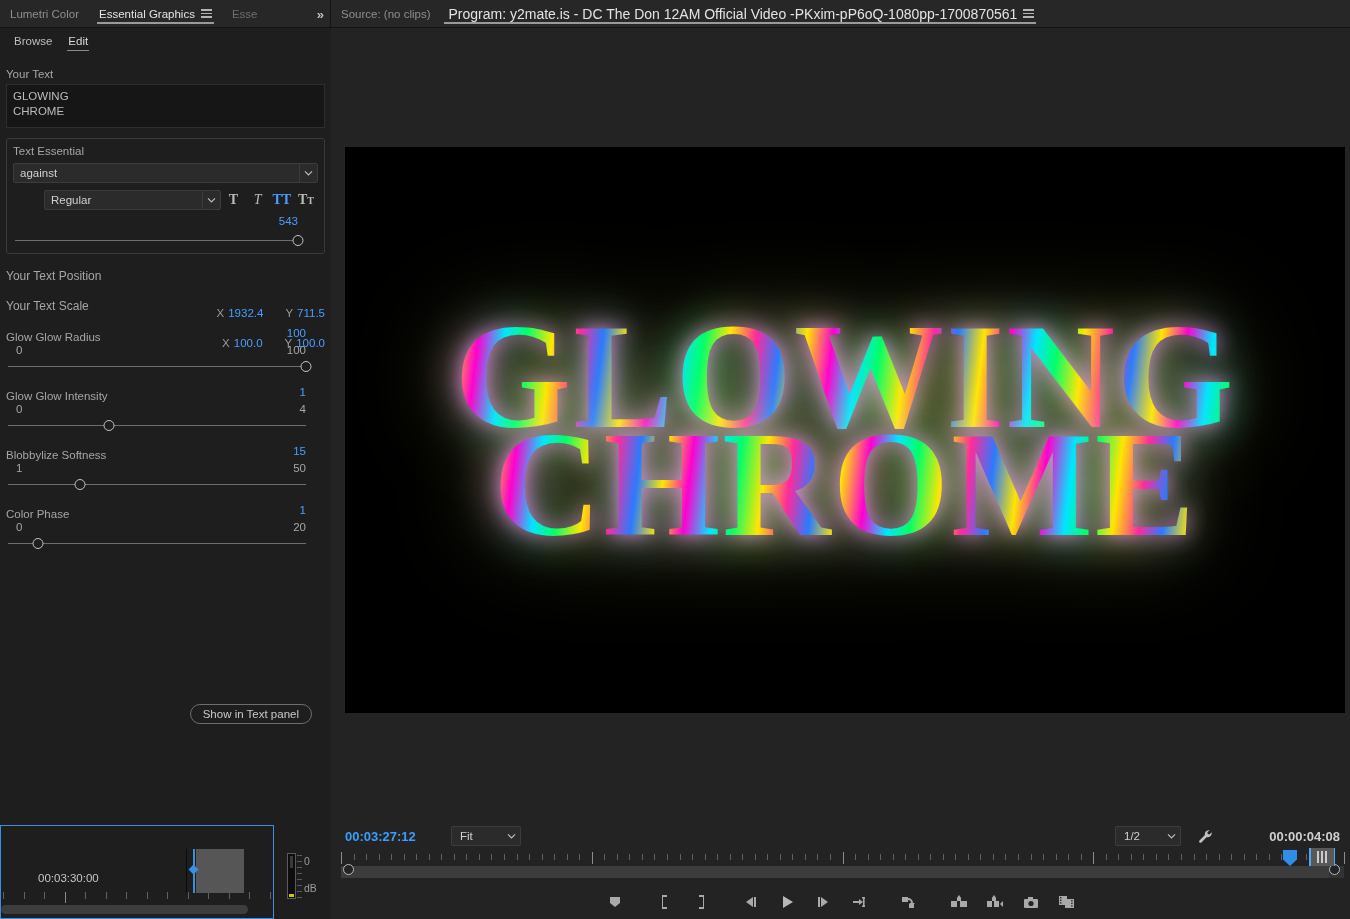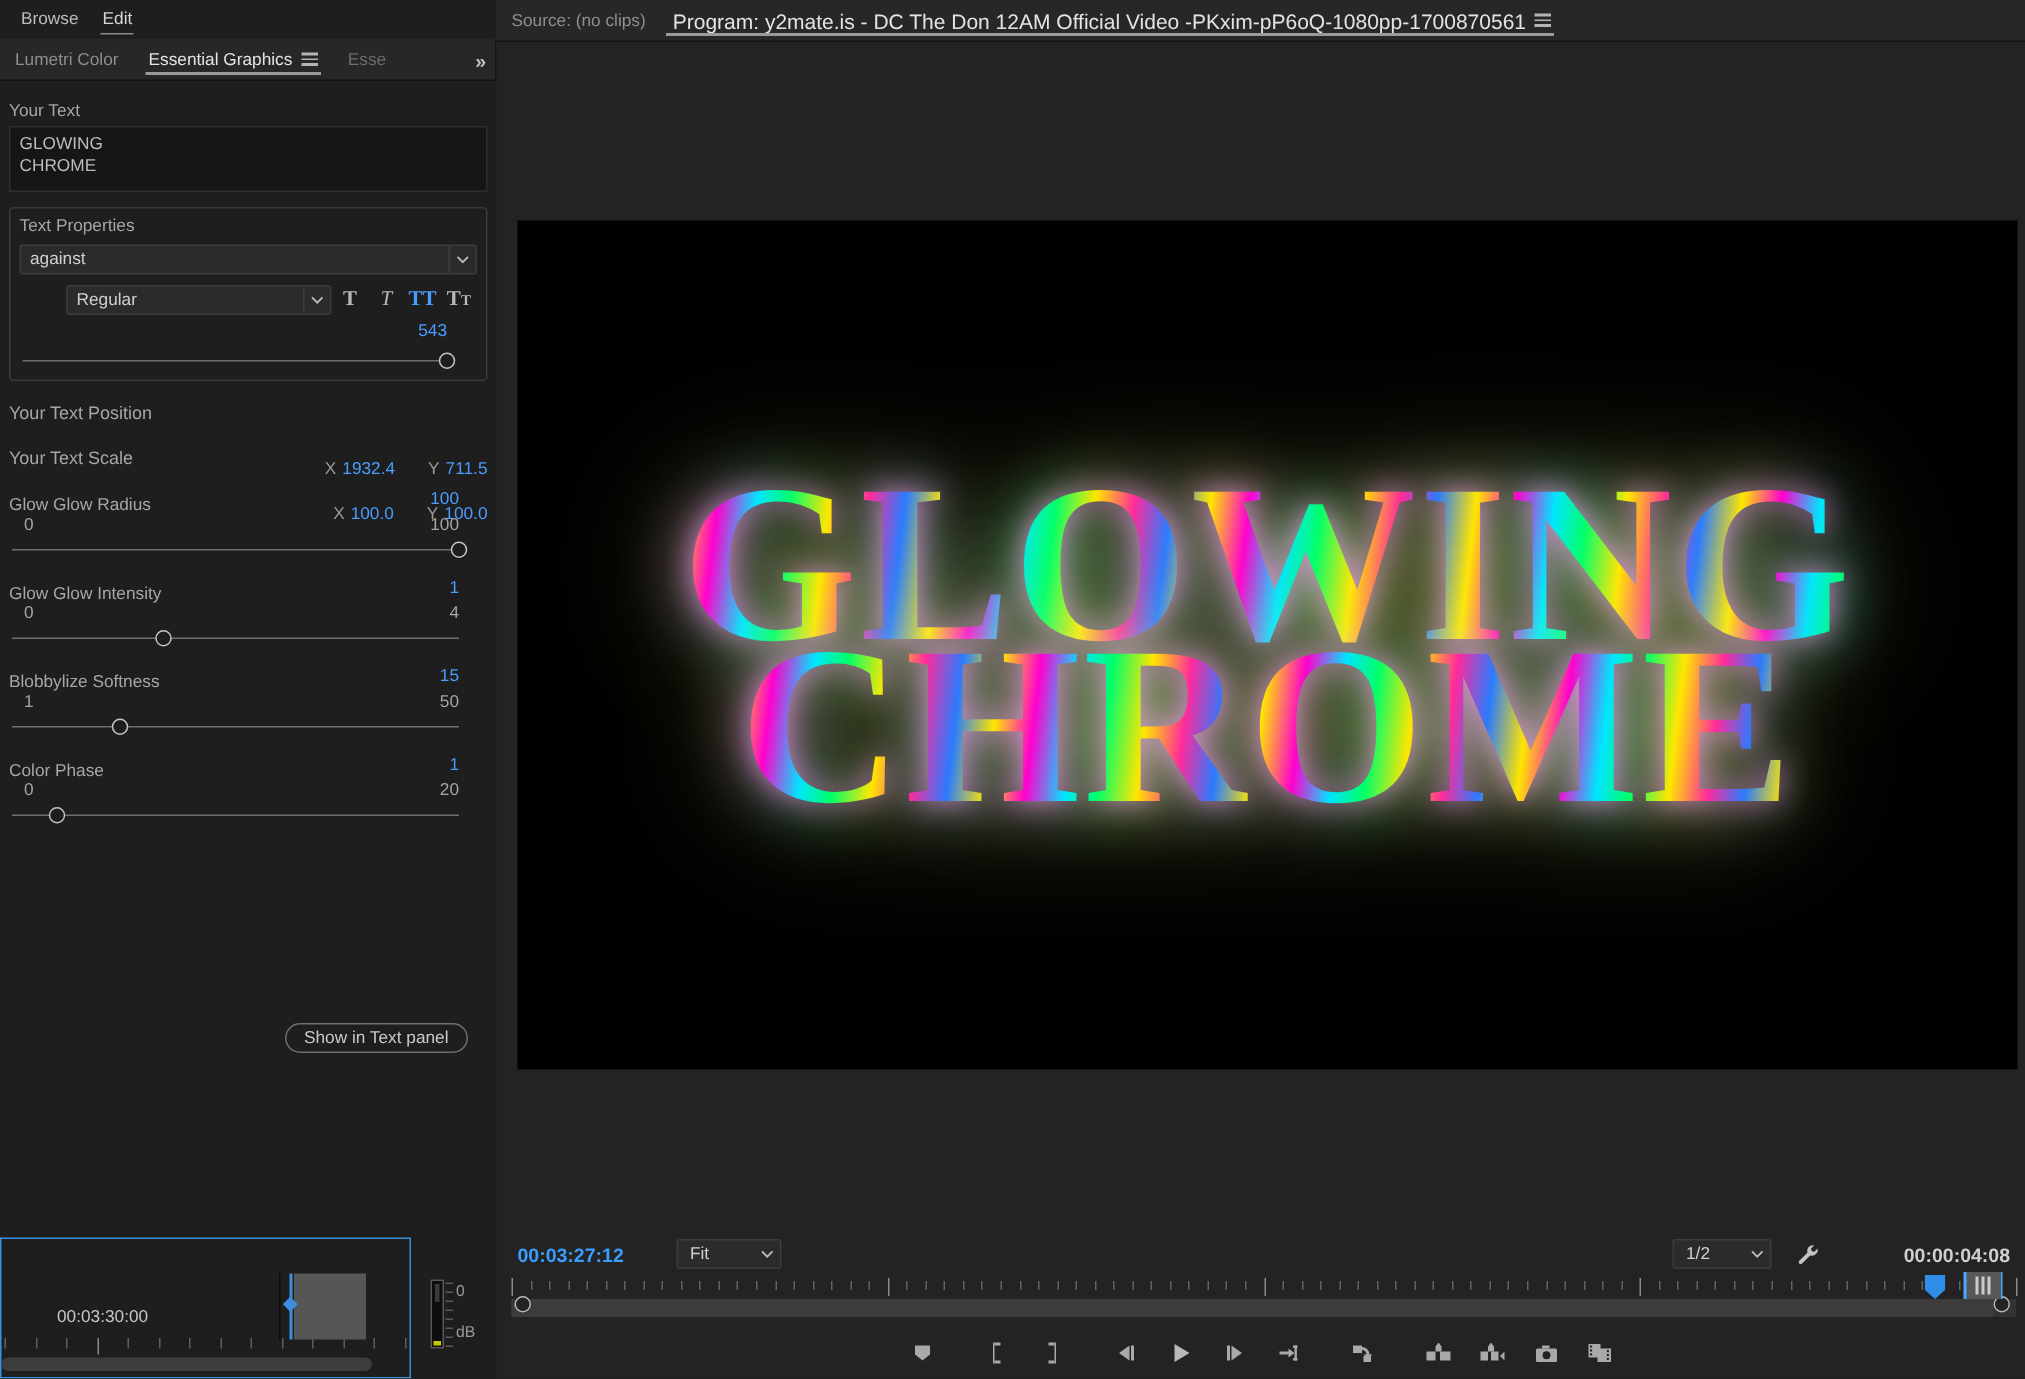--- a/index.html
+++ b/index.html
@@ -110,21 +110,21 @@
   .slider-group { margin-top: 13px; }
   .sg-head { position: relative; height: 15px; }
   .sg-name { font-size: 11.5px; color: #a6a6a6; }
   .sg-val { position: absolute; right: 19px; top: 0; font-size: 11.5px; color: #4a9eff; }
   .sg-minmax { position: relative; height: 15px; margin-top: 2px; font-size: 11.5px; color: #a6a6a6; }
   .sg-min { position: absolute; left: 10px; top: 0; }
   .sg-max { position: absolute; right: 19px; top: 0; }
   .sg-track { margin-top: 2px; margin-left: 2px; margin-right: 19px; }
 
   #show-text-btn {
-    position: absolute; right: 19px; top: 614px;
+    position: absolute; right: 19px; top: 636px;
     border: 1px solid #6e6e6e; border-radius: 11px; height: 20px;
     padding: 0 12px; display: flex; align-items: center;
     font-size: 11.5px; color: #c9c9c9; background: transparent;
   }
 
   
   #timeline-panel {
     position: absolute; left: 0; top: 825px; width: 274px; height: 94px;
     background: #1e1e1e; border: 1px solid #3a8fe0; border-top: 1px solid #3a8fe0;
   }
@@ -244,56 +244,56 @@
   .tbtn svg { display: block; }
   .tgap { width: 14px; }
 </style>
 </head>
 <body>
 
 <div id="app">
 
   <div id="left-panel">
 
-    <div id="subtabbar">
-      <div class="subtab">
-        <span>Browse</span>
-      </div>
-      <div class="subtab active">
-        <span>Edit</span>
-      </div>
-    </div>
-
     <div id="panel-tabbar">
       <div class="ptab">
         <span>Lumetri Color</span>
       </div>
       <div class="ptab active">
         <span>Essential Graphics</span>
         <span class="hamburger">
             <i></i>
             <i></i>
             <i></i>
           </span>
       </div>
       <div class="ptab clipped">
         <span>Esse</span>
       </div>
       <div id="tab-overflow">»</div>
       <div id="tabbar-edge"></div>
     </div>
 
+    <div id="subtabbar">
+      <div class="subtab">
+        <span>Browse</span>
+      </div>
+      <div class="subtab active">
+        <span>Edit</span>
+      </div>
+    </div>
+
     <div id="left-body">
 
       <div class="sec-label">Your Text</div>
       <div id="yourtext-box">GLOWING
 CHROME</div>
 
       <div id="textprops">
-        <div class="tp-title">Text Properties</div>
+        <div class="tp-title">Text Essential</div>
 
         <div class="select">
           <span>against</span>
           <span class="chev">
             <svg width="9" height="6" viewBox="0 0 9 6">
                 <path d="M1 1.3 L4.5 4.8 L8 1.3" stroke="#bdbdbd" stroke-width="1.2" fill="none"></path>
               </svg>
           </span>
         </div>
 

